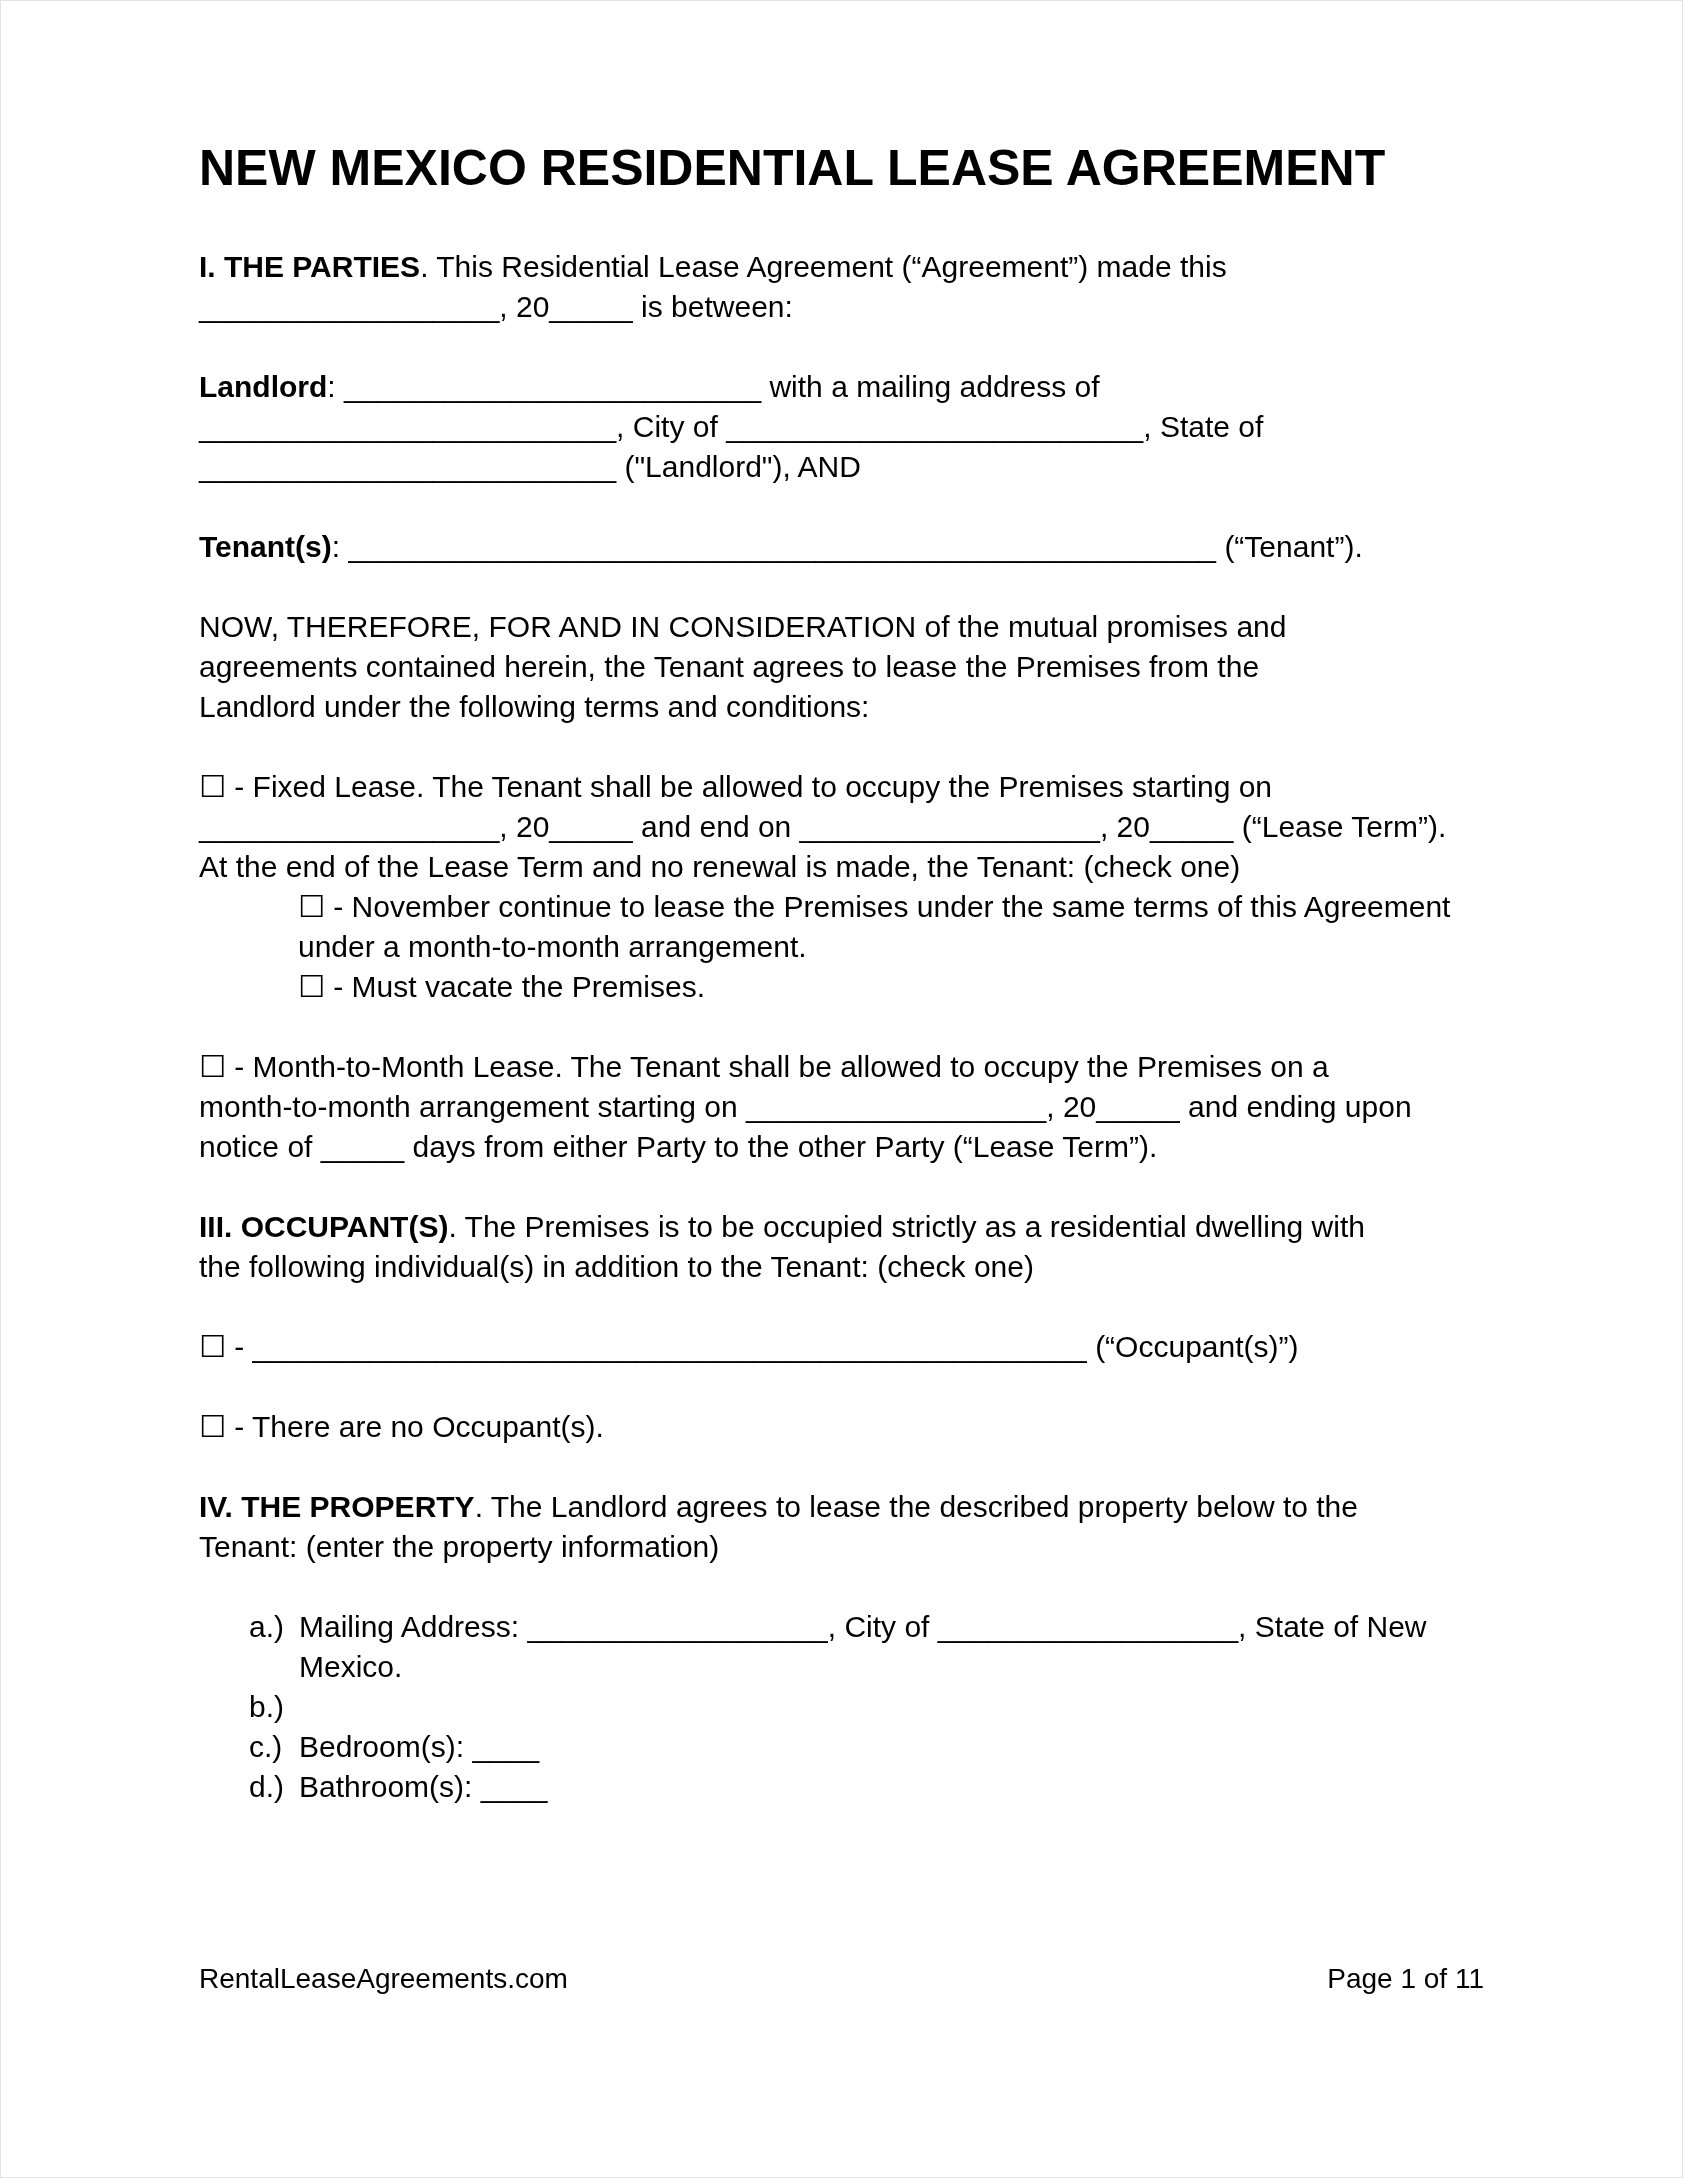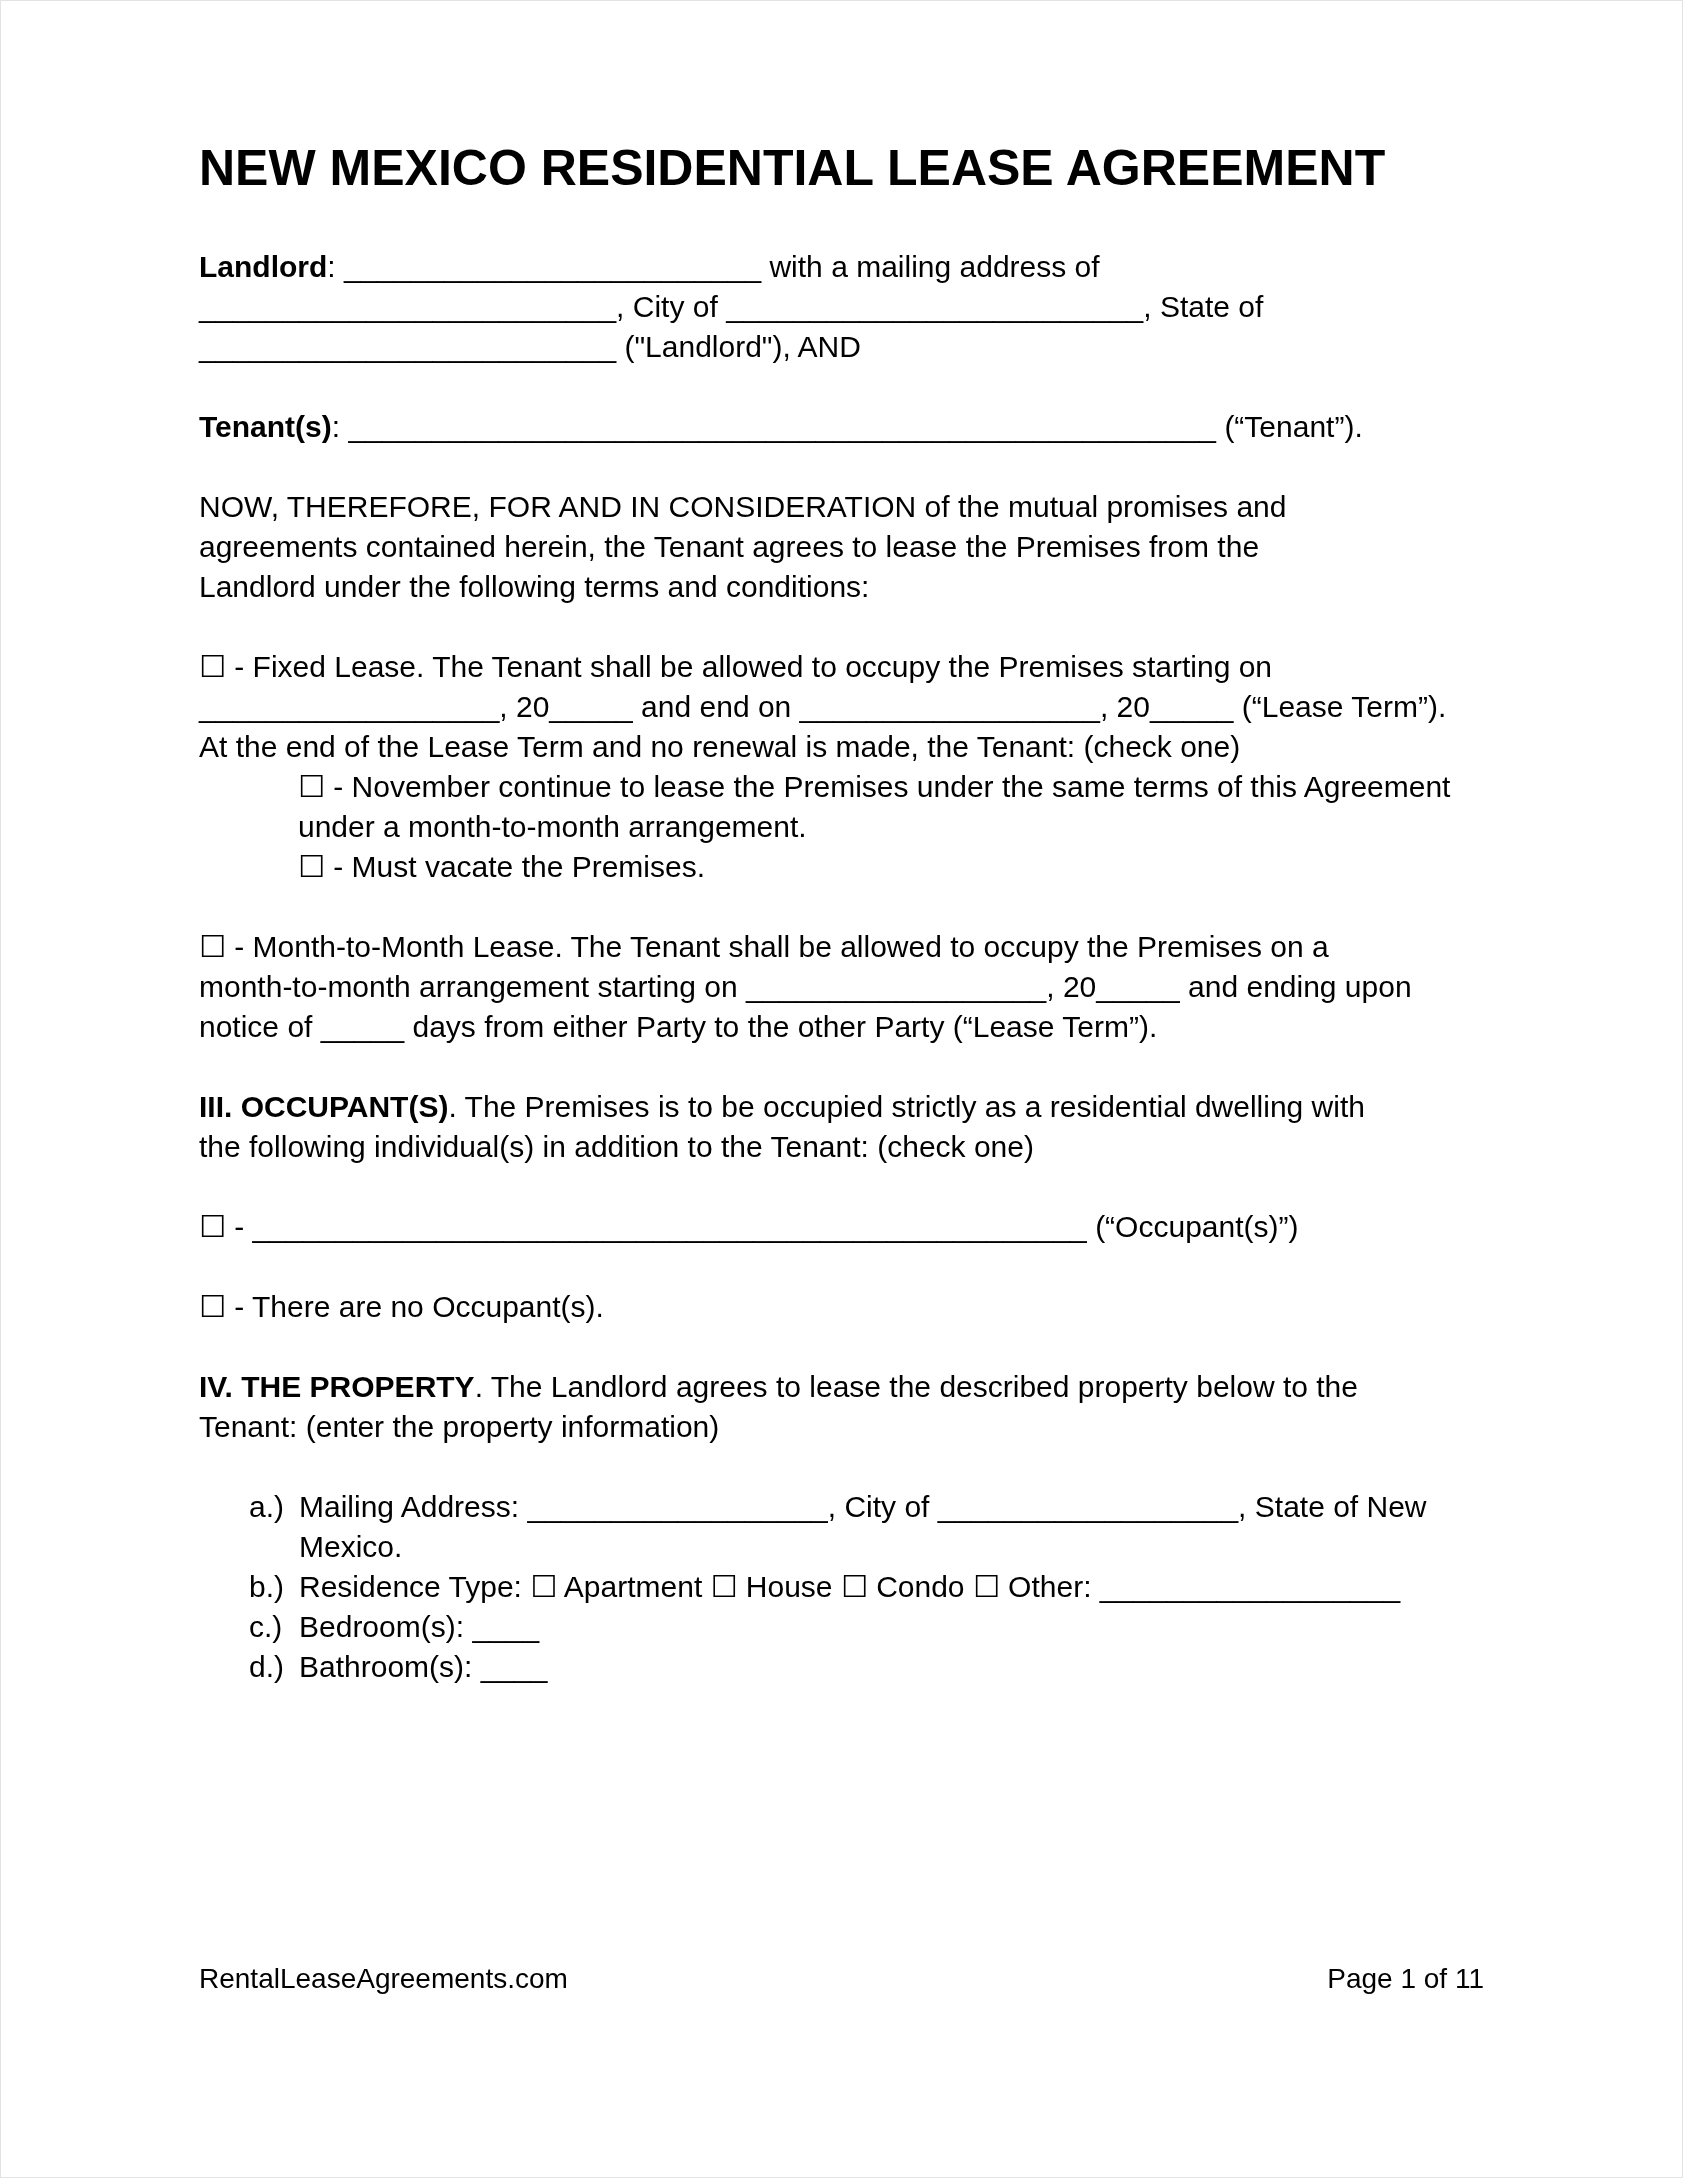--- a/index.html
+++ b/index.html
@@ -34,20 +34,22 @@
     font-size: 28px; line-height: 36px;
   }
 </style>
 </head>
 <body>
 
 <div class="content">
 
   <h1 class="doc-title">NEW MEXICO RESIDENTIAL LEASE AGREEMENT</h1>
 
+  <p class="para"><strong class="lead">I. THE PARTIES</strong><span>. This Residential Lease Agreement (“Agreement”) made this
+__________________, 20_____ is between:</span></p>
 
   <p class="para"><strong class="lead">Landlord</strong><span>: _________________________ with a mailing address of
 _________________________, City of _________________________, State of
 _________________________ ("Landlord"), AND</span></p>
 
   <p class="para"><strong class="lead">Tenant(s)</strong><span>: ____________________________________________________ (“Tenant”).</span></p>
 
 
   <p class="para"><span>NOW, THEREFORE, FOR AND IN CONSIDERATION of the mutual promises and
 agreements contained herein, the Tenant agrees to lease the Premises from the
@@ -78,21 +80,20 @@
 Tenant: (enter the property information)</span></p>
 
   <div class="list-row">
       <span class="list-label">a.)</span>
       <span class="list-text">Mailing Address: __________________, City of __________________, State of New
 Mexico.</span>
     </div>
 
   <div class="list-row">
       <span class="list-label">b.)</span>
-      <span class="list-text"><span>Residence Type: </span><span class="cb">☐</span><span> Apartment </span><span class="cb">☐</span><span> House </span><span class="cb">☐</span><span> Condo </span><span class="cb">☐</span><span> Other: </span><span>__________________</span></span>
     </div>
 
   <div class="list-row">
       <span class="list-label">c.)</span>
       <span class="list-text">Bedroom(s): ____</span>
     </div>
 
   <div class="list-row">
       <span class="list-label">d.)</span>
       <span class="list-text">Bathroom(s): ____</span>

